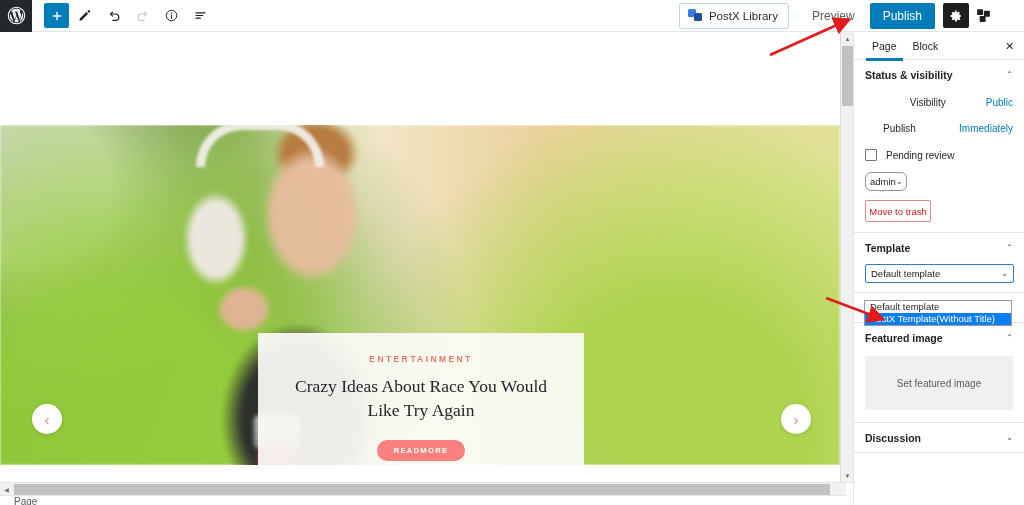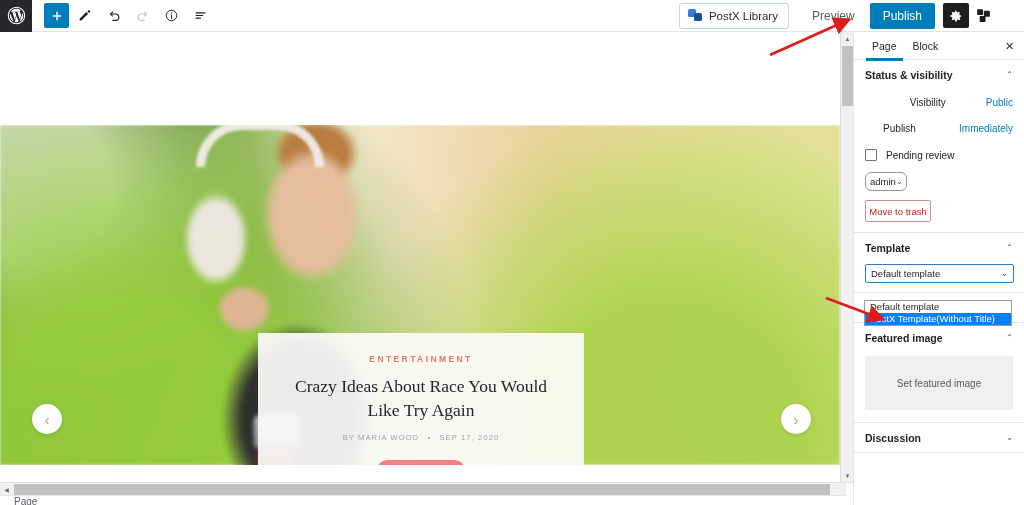--- a/index.html
+++ b/index.html
@@ -348,25 +348,20 @@
     <div class="hero">
       <div class="hero-bg"></div>
       <div class="person"></div>
       <div class="hdband"></div>
       <div class="watch"></div>
       <div class="wrist"></div>
 
       <div class="overlay-card">
         <div class="cat">ENTERTAINMENT</div>
         <div class="post-title">Crazy Ideas About Race You Would Like Try Again</div>
-        <div class="meta">
-          <span>BY MARIA WOOD</span>
-          <span class="dot">•</span>
-          <span>SEP 17, 2020</span>
-        </div>
         <div class="readmore-wrap">
           <button class="readmore">READMORE</button>
         </div>
       </div>
 
       <div class="nav-arrow nav-prev">
         <span>‹</span>
       </div>
       <div class="nav-arrow nav-next">
         <span>›</span>

